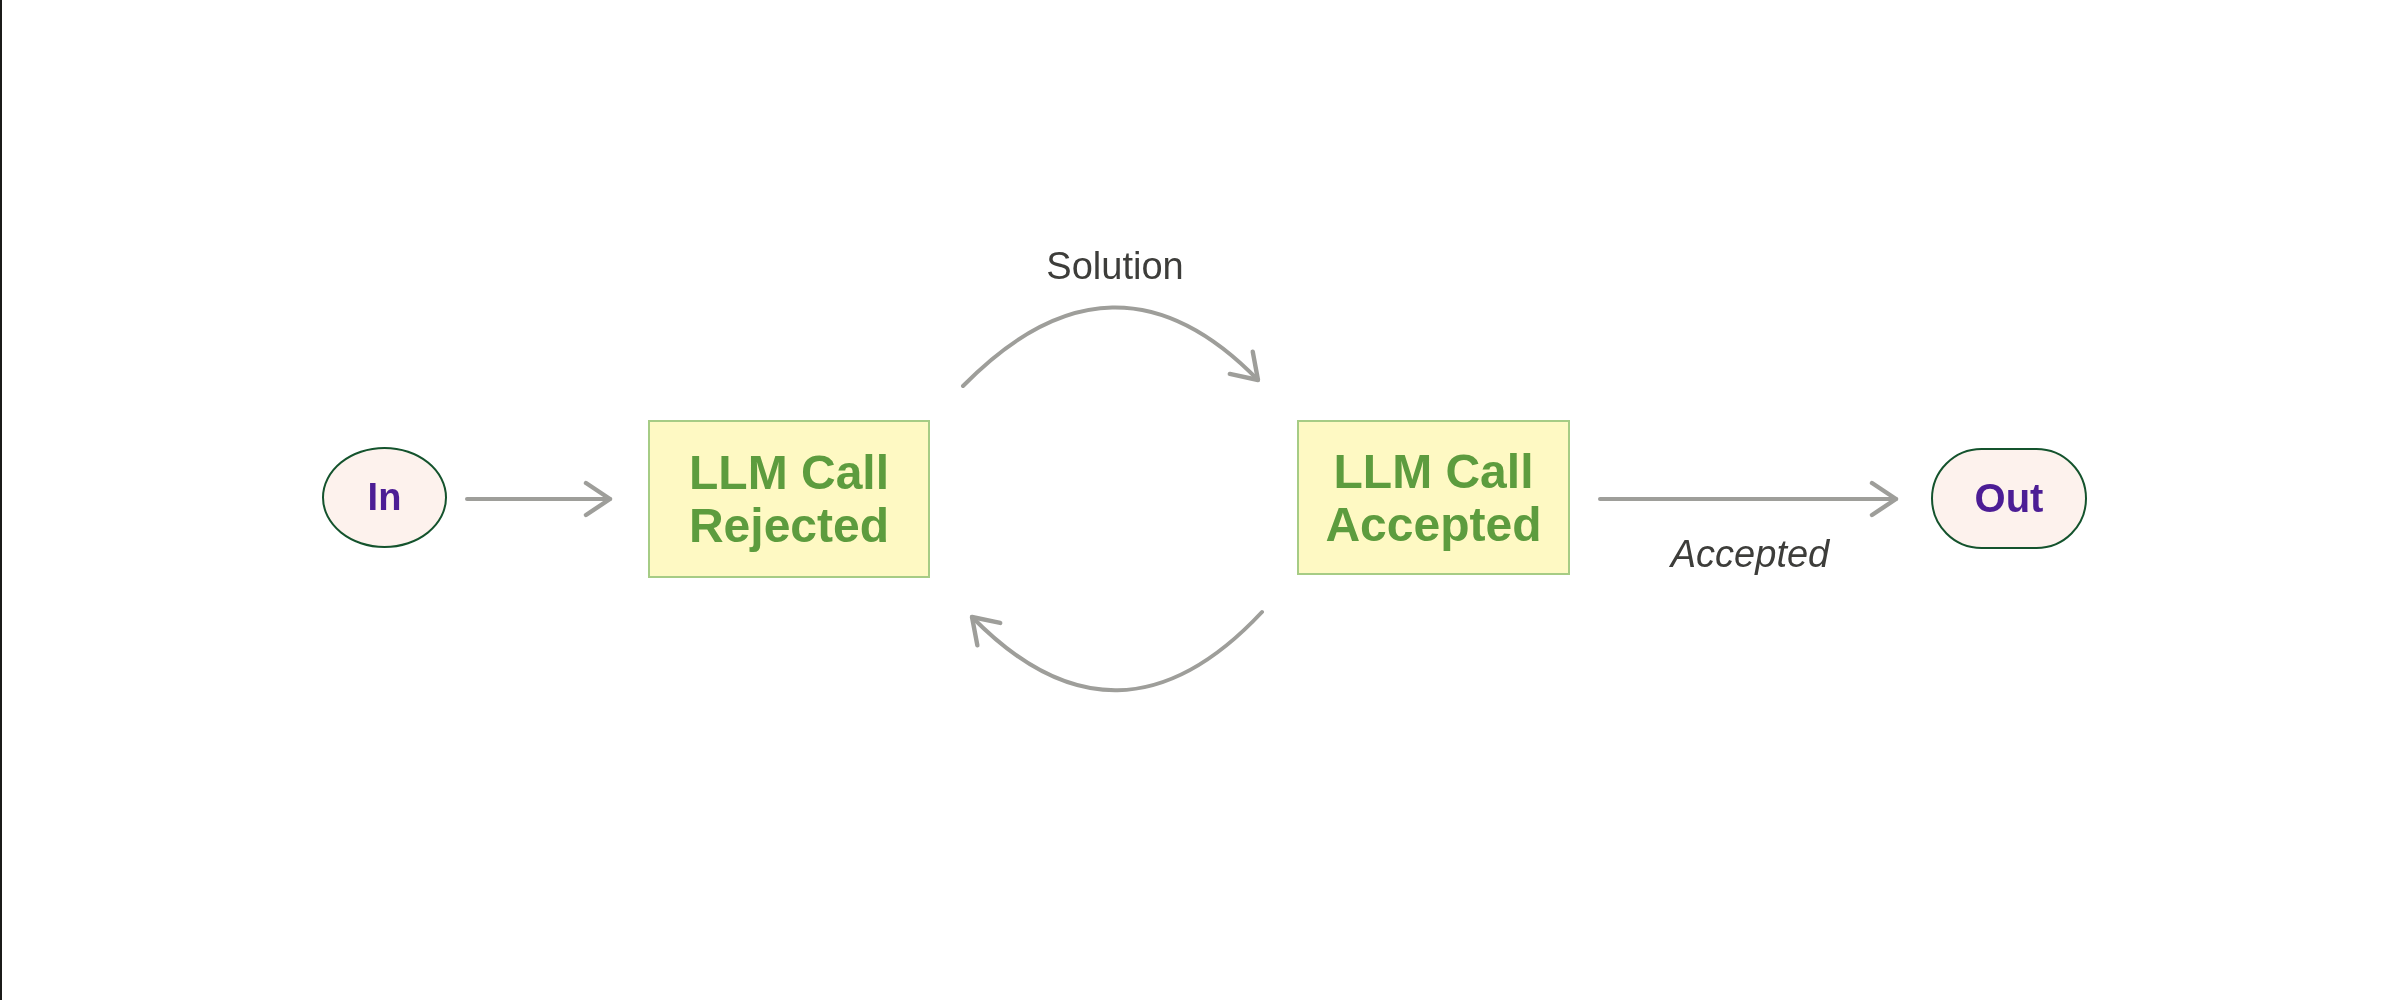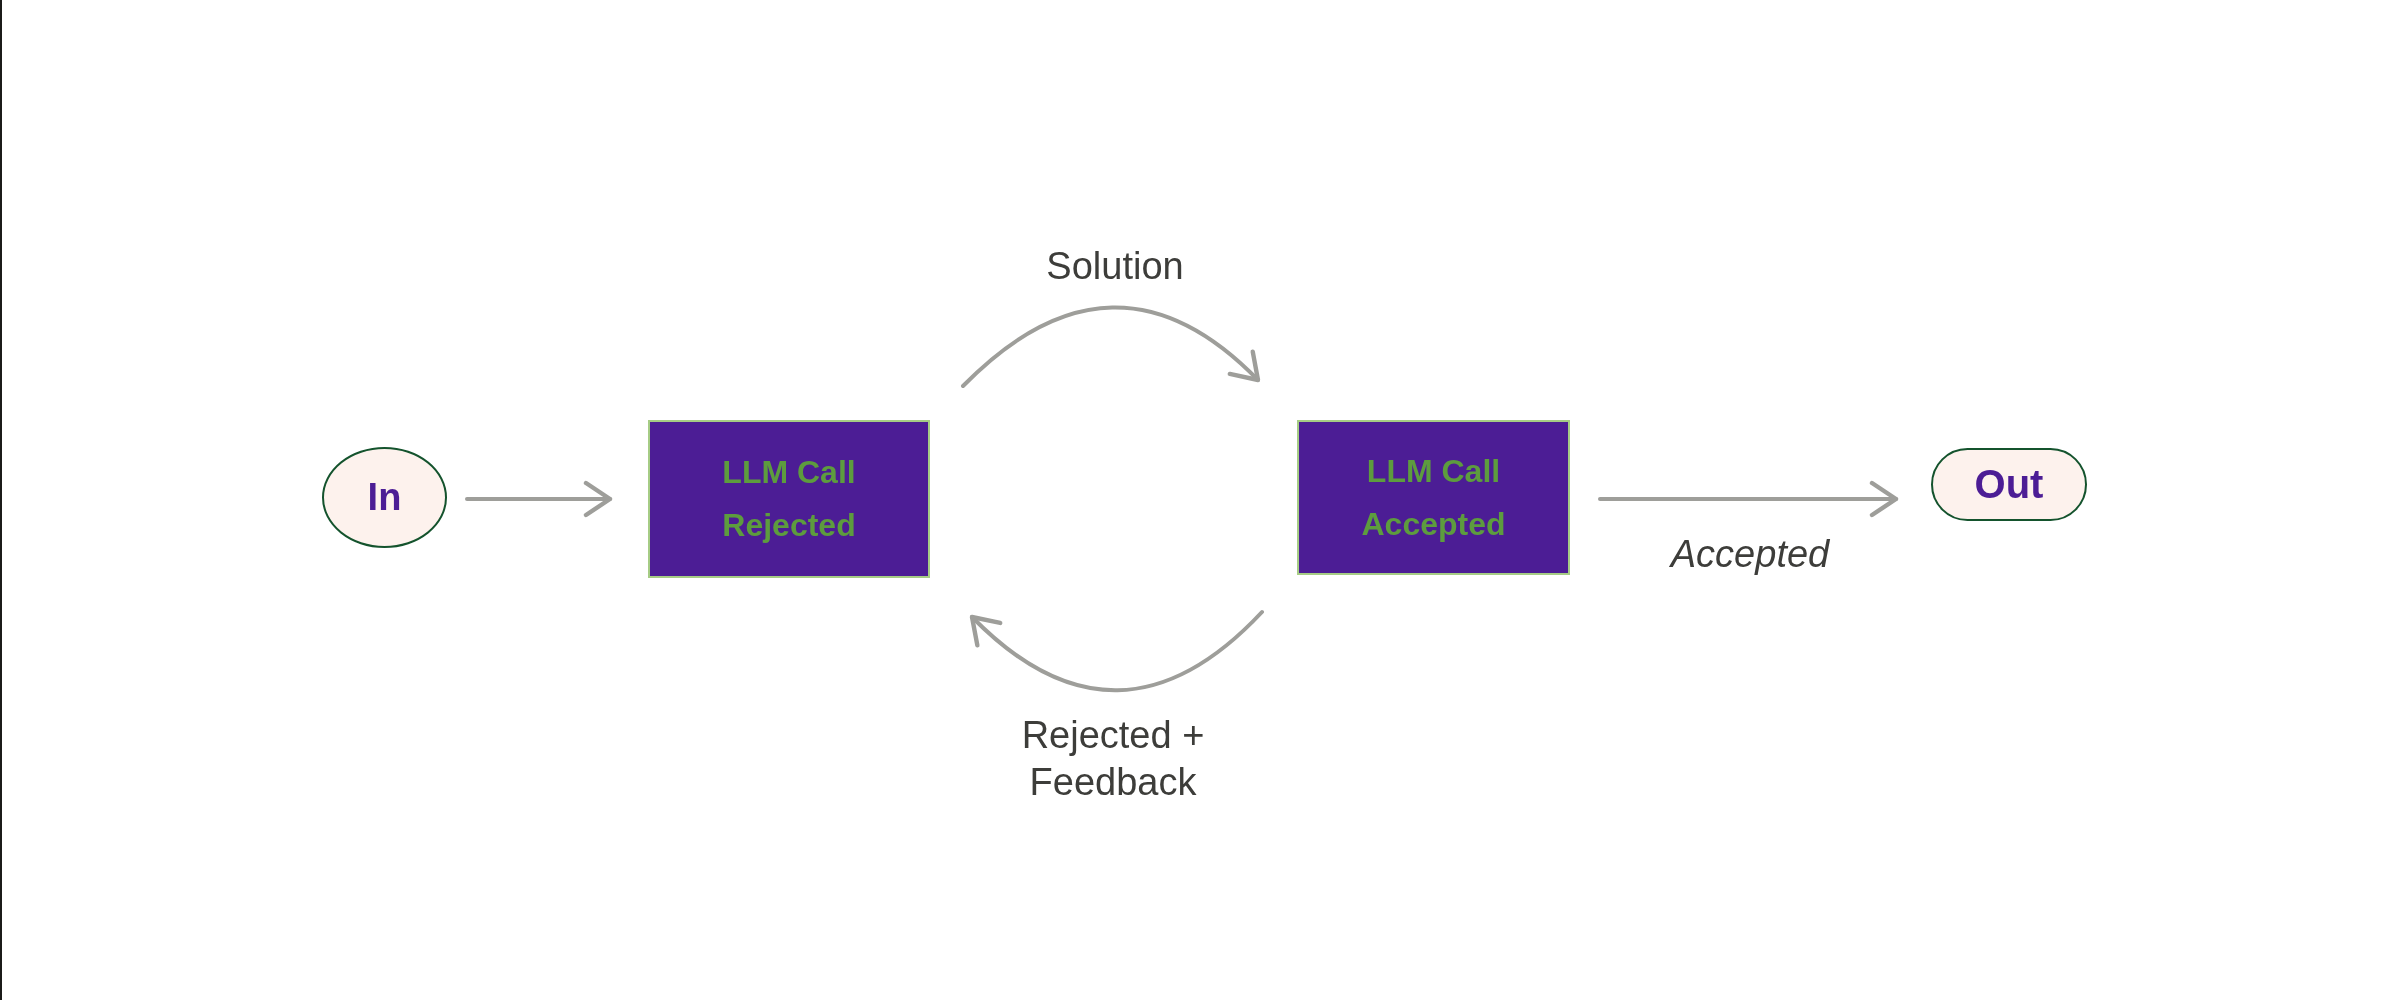--- a/index.html
+++ b/index.html
@@ -44,30 +44,30 @@
     font-weight: 700;
   }
   .node-in {
     left: 322px; top: 447px;
     width: 125px; height: 101px;
     border-radius: 50%;
     font-size: 38px;
   }
   .node-out {
     left: 1931px; top: 448px;
-    width: 156px; height: 73px;
+    width: 156px; height: 101px;
     border-radius: 51px;
     font-size: 40px;
   }
   .llm-box {
-    background: #4c1d95;
+    background: #fef9c3;
     border: 2px solid #a6cc85;
     color: #5d9c3e;
     font-weight: 700;
-    font-size: 32px;
+    font-size: 48px;
     line-height: 53px;
   }
   .box-generator {
     left: 648px; top: 420px;
     width: 282px; height: 158px;
   }
   .box-evaluator {
     left: 1297px; top: 420px;
     width: 273px; height: 155px;
   }
@@ -123,18 +123,14 @@
   </div>
 
   <div class="node terminal node-out">
     <span>Out</span>
   </div>
 
   <div class="edge-label label-solution">Solution</div>
 
   <div class="edge-label label-accepted">Accepted</div>
 
-  <div class="edge-label label-rejected">
-    <span>Rejected +</span><br>
-    <span>Feedback</span>
-  </div>
 
 </div>
 
 </body></html>

